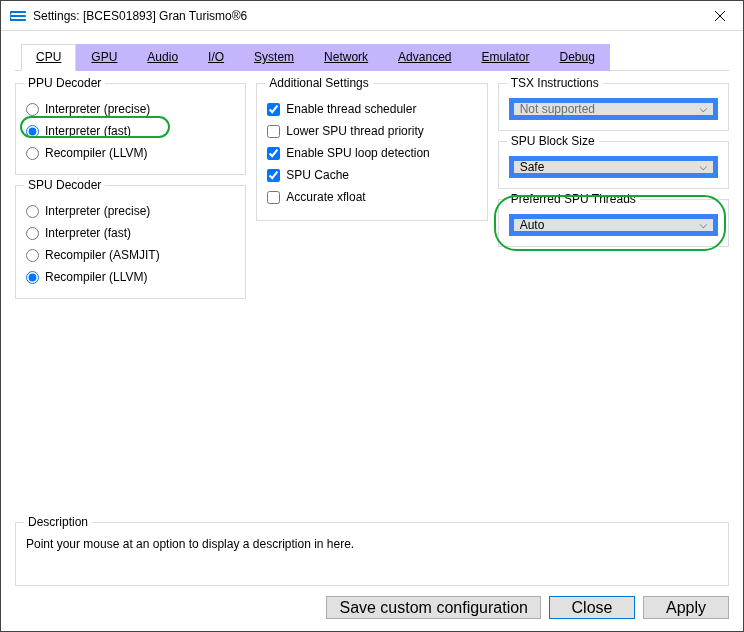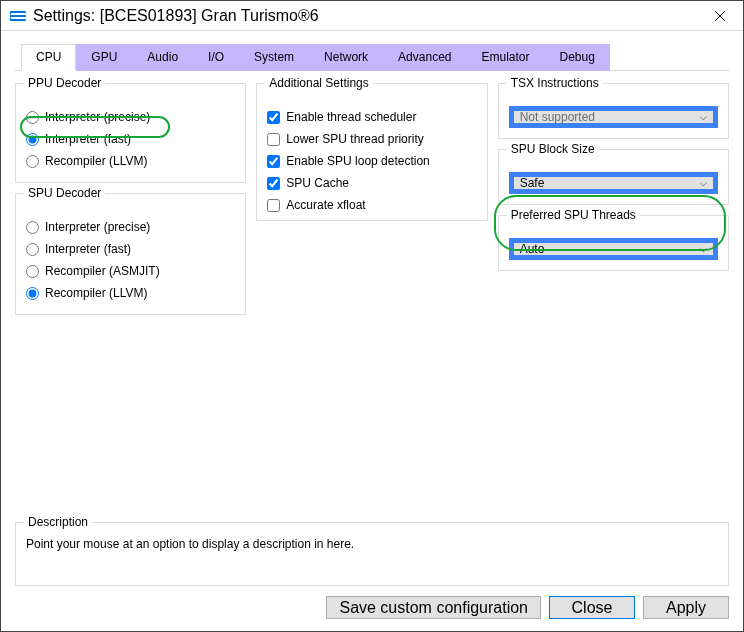--- a/index.html
+++ b/index.html
@@ -20,32 +20,32 @@
     align-items: center;
     height: 30px;
     padding: 0 0 0 8px;
     border-bottom: 1px solid #ddd;
   }
   .titlebar .logo {
     width: 18px; height: 18px;
     display: flex; align-items: center; justify-content: center;
     margin-right: 6px;
   }
-  .titlebar .title { flex: 1; font-size: 16px; }
+  .titlebar .title { flex: 1; font-size: 12px; }
   .titlebar .win-close {
     width: 46px; height: 30px;
     display: flex; align-items: center; justify-content: center;
     font-family: "Segoe UI Symbol", sans-serif;
     font-size: 11px;
   }
 
   .client { padding: 12px 14px 0 14px; height: calc(100% - 30px); display: flex; flex-direction: column; }
 
   
-  .tabstrip { display: flex; border-bottom: 1px solid #d9d9d9; padding-left: 6px;}
+  .tabstrip { display: flex; border-bottom: 1px solid #d9d9d9; padding-left: 6px; text-decoration: underline;}
   .tab {
     padding: 5px 14px 6px 14px;
     border: 1px solid transparent;
     border-bottom: none;
     position: relative;
     top: 1px;
     cursor: default;
     background: #c4b5fd;
   }
   .tab.active {
@@ -61,21 +61,21 @@
     flex-direction: column;
     padding-top: 6px;
   }
   .columns { display: flex; gap: 10px; }
   .col { flex: 1; }
 
   
   .group {
     border: 1px solid #dcdcdc;
     margin: 6px 0 10px 0;
-    padding: 18px 10px 10px 10px;
+    padding: 10px 10px 10px 10px;
     position: relative;
   }
   .group > .legend {
     position: absolute;
     top: -8px; left: 8px;
     background: #fff;
     padding: 0 4px;
     font-size: 12px;
   }
   .group-inner { padding-top: 4px; }

